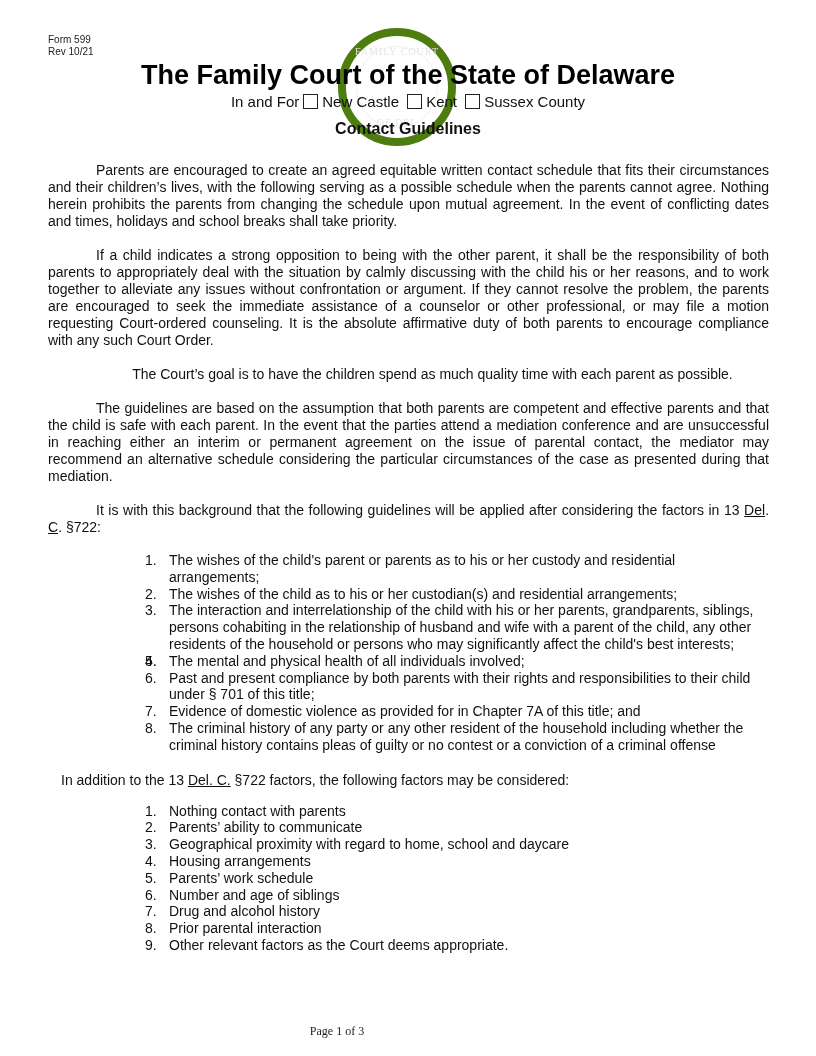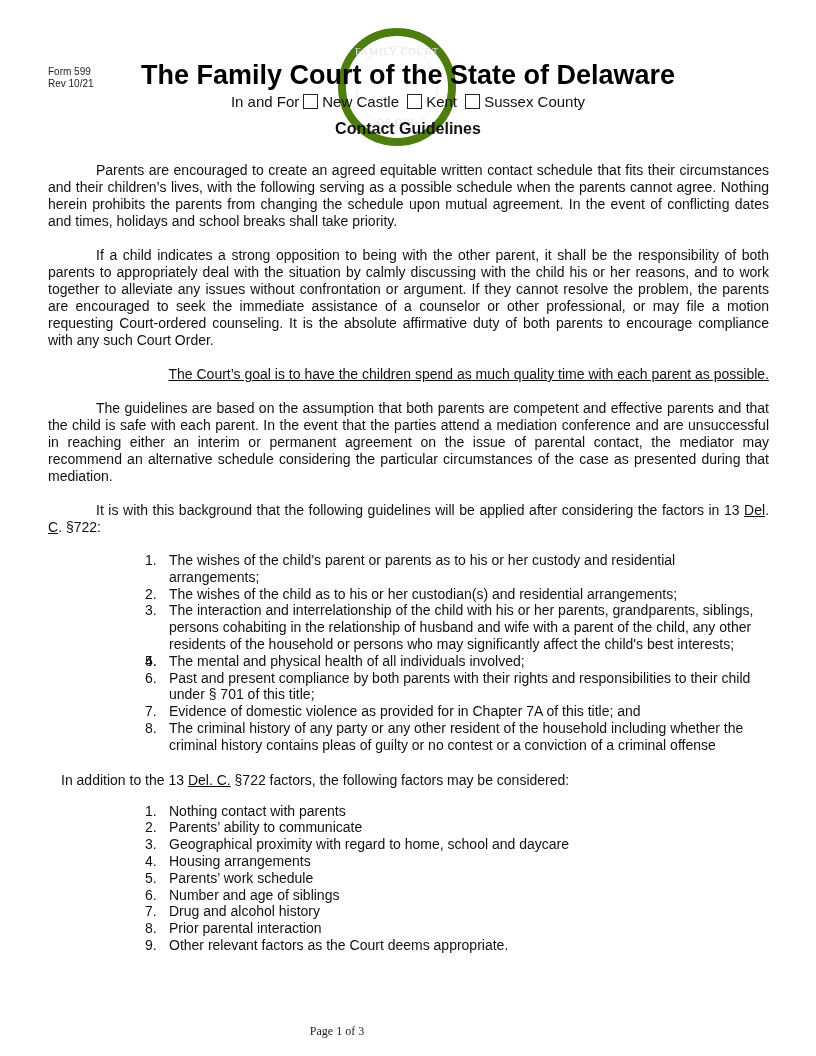--- a/index.html
+++ b/index.html
@@ -1,29 +1,29 @@
 <!DOCTYPE html>
 <html><head>
 <meta charset="utf-8">
 <style>
   html, body { margin: 0; padding: 0; background: #ffffff; }
   body { width: 816px; height: 1056px; position: relative; overflow: hidden; color: #111; font-family: "Liberation Sans", sans-serif; }
-  .form-id { position: absolute; left: 48px; top: 34px; font-size: 10px; line-height: 12px; color: #222; margin-top: 32px; }
+  .form-id { position: absolute; left: 48px; top: 34px; font-size: 10px; line-height: 12px; color: #222; }
   .seal { position: absolute; left: 338px; top: 28px; width: 118px; height: 118px; border-radius: 50%; border: 8px solid #4d7c0f; box-sizing: border-box; }
   .seal::after { content: ""; position: absolute; left: 10px; top: 10px; right: 10px; bottom: 10px; border-radius: 50%; border: 1px solid #efefef; }
   .seal-text { position: absolute; width: 100%; top: 10px; text-align: center; font-family: "Liberation Serif", serif; font-size: 10px; color: #e4e4e4; letter-spacing: 1px; }
   .seal-text-bottom { top: auto; bottom: 10px; }
   .title { position: absolute; left: 0; width: 816px; top: 58px; text-align: center; font-weight: bold; font-size: 27px; line-height: 34px; color: #000; }
   .subtitle { position: absolute; left: 0; width: 816px; top: 92px; text-align: center; font-size: 15px; line-height: 20px; color: #111; }
   .subtitle .cb { display: inline-block; width: 13px; height: 13px; border: 1px solid #222; vertical-align: -2px; margin: 0 4px 0 4px; background: #fff; }
   .heading { position: absolute; left: 0; width: 816px; top: 118px; text-align: center; font-weight: bold; font-size: 16px; line-height: 22px; color: #111; }
 
   .body { position: absolute; left: 48px; top: 162px; width: 721px; font-size: 14px; line-height: 17px; }
   .para { margin: 0 0 17px 0; text-align: justify; text-indent: 48px; }
-  .para-nojust { text-align: right; text-decoration: underline; }
+  .para-nojust { text-align: center; }
   .para-last { margin-bottom: 16px; }
   .u { text-decoration: underline; }
 
   ol.factors { margin: 12px 0 0 0; padding: 0; list-style: none; }
   ol.factors li { position: relative; padding-left: 121px; line-height: 16.8px; }
   ol.factors li .num { position: absolute; left: 97px; top: 0; width: 20px; }
 
   .addl { margin: 18px 0 12px 13px; line-height: 17px; }
   ol.addl-list { margin: 14px 0 0 0; padding: 0; list-style: none; }
   ol.addl-list li { position: relative; padding-left: 121px; line-height: 16.8px; }

